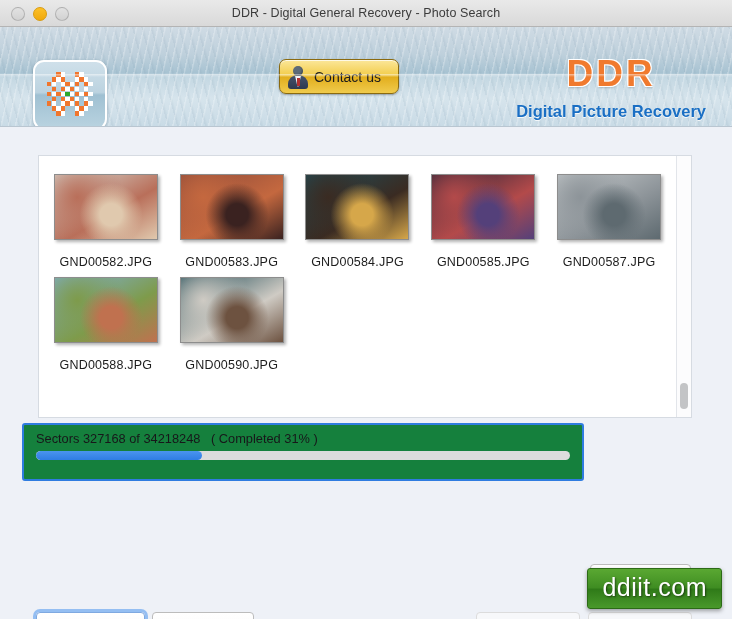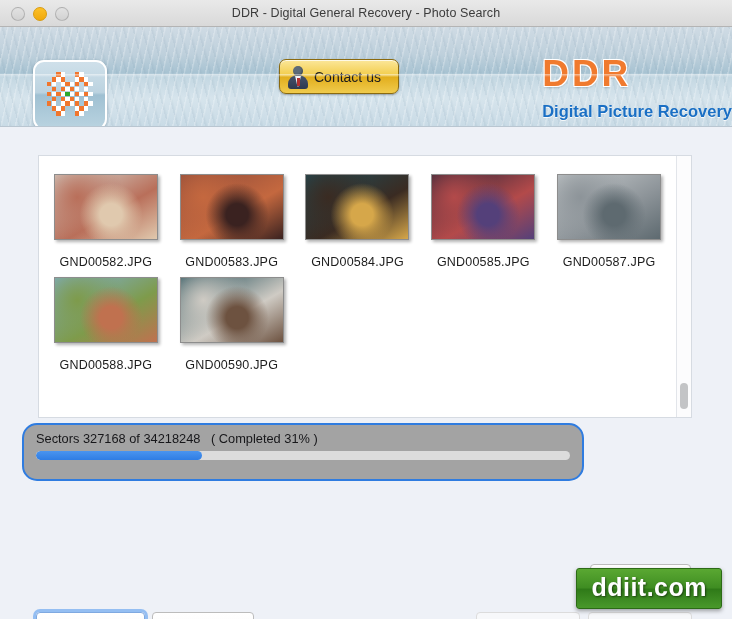--- a/index.html
+++ b/index.html
@@ -66,21 +66,21 @@
     display:flex;align-items:center;gap:5px;padding-left:7px;box-sizing:border-box;
     cursor:pointer;
   }
   .contact-btn .label{font-size:14px;color:#1c1c1c;}
   .person{position:relative;width:22px;height:24px;flex:none;}
   .person .head{position:absolute;left:6px;top:1px;width:10px;height:10px;border-radius:50%;background:#5d6b79;box-shadow:inset -1px -1px 2px rgba(0,0,0,.3);}
   .person .body{position:absolute;left:1px;top:10px;width:20px;height:14px;border-radius:9px 9px 3px 3px;background:linear-gradient(180deg,#46536b,#2d3950);}
   .person .shirt{position:absolute;left:8px;top:11px;width:6px;height:11px;background:#f2f4f7;clip-path:polygon(0 0,100% 0,60% 100%,40% 100%);}
   .person .tie{position:absolute;left:10px;top:13px;width:2.5px;height:8px;background:#b03030;}
 
-  .brand{position:absolute;right:0;top:28px;text-align:left;}
+  .brand{position:absolute;right:26px;top:28px;text-align:center;}
   .brand .ddr{
     font-size:37px;font-weight:bold;letter-spacing:3px;color:#f07a2e;
     line-height:1;
     text-shadow:
       -1px -1px 0 #fff, 1px -1px 0 #fff, -1px 1px 0 #fff, 1px 1px 0 #fff,
       0 2px 2px rgba(0,0,0,.18);
   }
   .brand .sub{
     margin-top:10px;font-size:16.5px;font-weight:bold;color:#1a6fc4;
     text-shadow:0 1px 0 rgba(255,255,255,.8);
@@ -109,21 +109,21 @@
 
   .vscroll{
     width:14px;border-left:1px solid #e2e5ea;background:#fcfcfd;position:relative;flex:none;
     cursor:pointer;
   }
   .vthumb{position:absolute;left:3px;width:8px;height:26px;border-radius:4px;background:#c3c4c6;bottom:8px;}
 
   
   .progress-box{
     position:absolute;left:22px;top:296px;width:562px;height:58px;
-    background:#a3a3a3;border:2px solid #2f7ce0;border-radius:15px;box-sizing:border-box;
+    background:#15803d;border:2px solid #2f7ce0;border-radius:3px;box-sizing:border-box;
     padding:6px 12px 0 12px;
   }
   .sector-line{font-size:12.8px;color:#17171a;white-space:pre;}
   .bar-track{
     margin-top:5px;height:9px;border-radius:5px;background:#dcdcdc;position:relative;overflow:hidden;
   }
   .bar-fill{height:100%;border-radius:5px;background:linear-gradient(180deg,#4a94ef,#2f7de4);}
   .perform-line{margin-top:7px;font-size:12.8px;color:#17171a;}
 
   .stop-btn{
@@ -149,21 +149,21 @@
   #next-btn{left:588px;top:485px;width:104px;}
 
   .watermark{
     position:absolute;right:10px;bottom:12px;
     background:linear-gradient(180deg,#5aa832 0%,#3f8d22 48%,#2f7a18 52%,#49992b 100%);
     border:1px solid #2c6b16;border-radius:3px;
     padding:4px 14px 6px 14px;
     box-shadow:0 2px 4px rgba(0,0,0,.35);
   }
   .watermark span{
-    font-size:25px;font-weight:bold;color:#ffffff;letter-spacing:.5px;
+    font-size:25px;font-weight:normal;color:#ffffff;letter-spacing:.5px;
     text-shadow:1px 1px 2px rgba(0,0,0,.5);
   }
 </style>
 </head>
 <body>
 
 <div class="window">
 
   <div class="titlebar">
     <div class="traffic">

